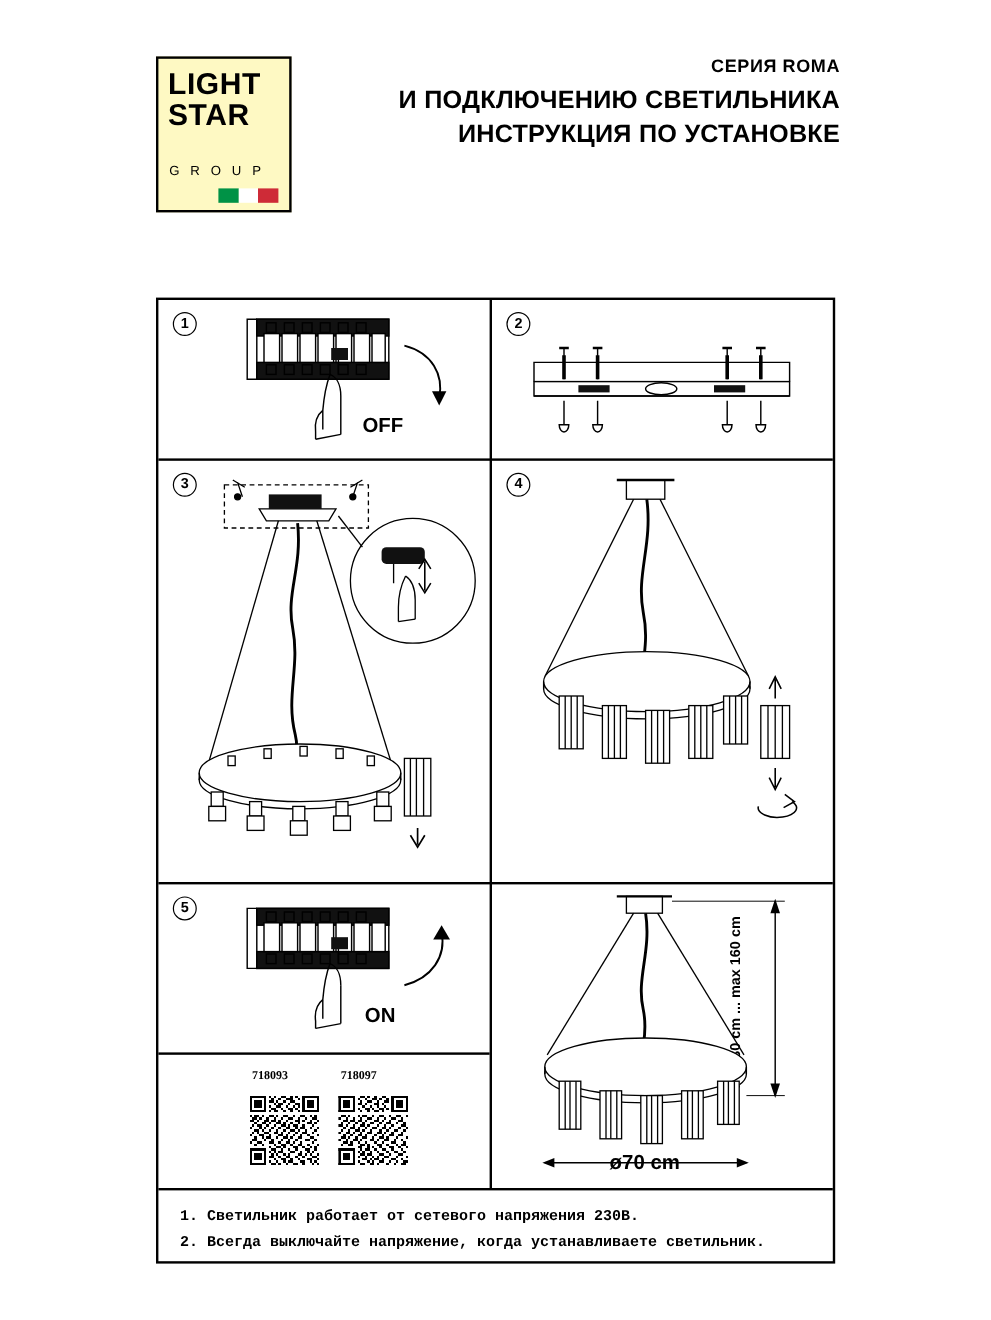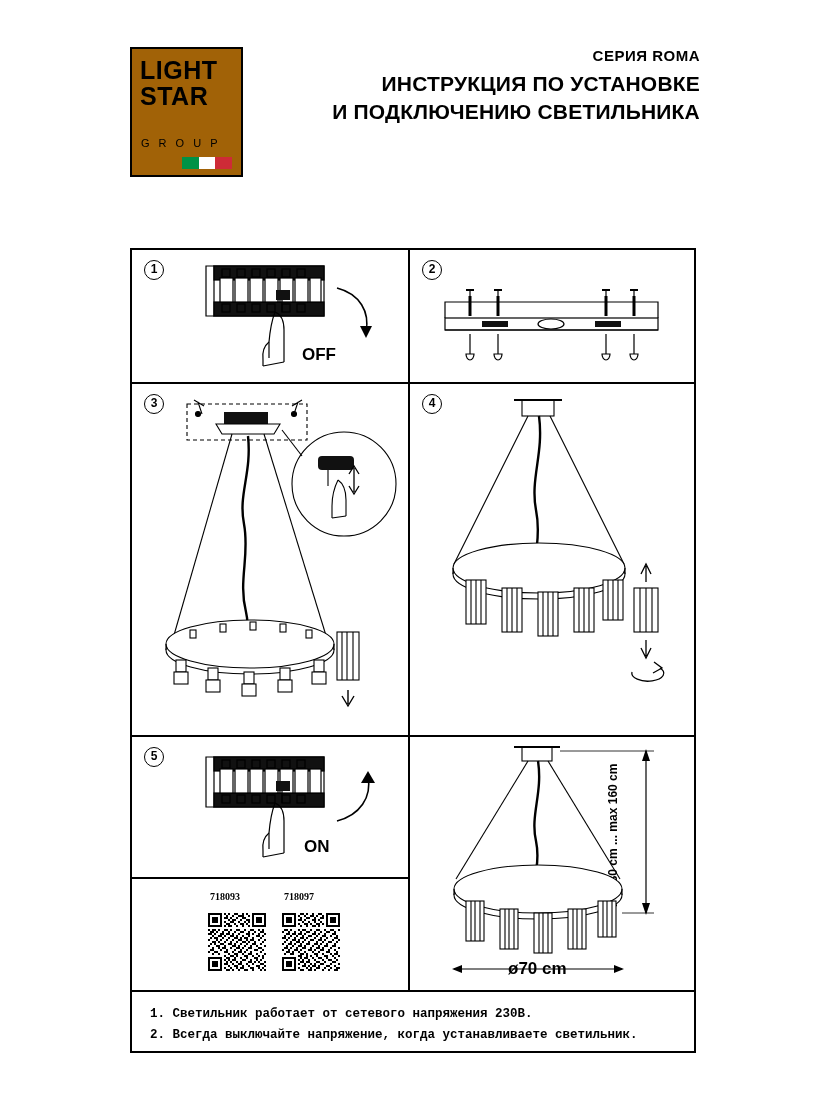--- a/index.html
+++ b/index.html
@@ -26,21 +26,21 @@
     position: absolute;
     left: 130px; top: 47px;
     width: 570px; height: 150px;
   }
   .logo-box {
     position: absolute;
     left: 0; top: 0;
     width: 113px; height: 130px;
     border: 2px solid #000;
     box-sizing: border-box;
-    background: #a16207;
+    background: #fef9c3;
   }
   .logo-text {
     position: absolute;
     left: 8px; top: 8px;
     font-family: "Liberation Sans", sans-serif;
     font-weight: bold;
     font-size: 25px;
     line-height: 26px;
     letter-spacing: 0.5px;
     color: #000;
@@ -168,22 +168,22 @@
       <div class="logo-group">G R O U P</div>
       <div class="flag">
         <i style="background:#009246"></i>
           <i style="background:#ffffff"></i>
           <i style="background:#ce2b37"></i>
       </div>
     </div>
 
     <div class="head-right">
       <div class="series-line">СЕРИЯ ROMA</div>
+      <div class="title-line">И ПОДКЛЮЧЕНИЮ СВЕТИЛЬНИКА</div>
       <div class="title-line">ИНСТРУКЦИЯ ПО УСТАНОВКЕ</div>
-      <div class="title-line">И ПОДКЛЮЧЕНИЮ СВЕТИЛЬНИКА</div>
     </div>
   </div>
 
   <div class="frame">
 
     <div class="vline" style="left:276px; top:0; width:2px; height:740px;"></div>
     <div class="hline" style="left:0; top:132px; width:562px; height:2px;"></div>
     <div class="hline" style="left:0; top:485px; width:562px; height:2px;"></div>
     <div class="hline" style="left:0; top:627px; width:276px; height:2px;"></div>
     <div class="hline" style="left:0; top:740px; width:562px; height:2px;"></div>

